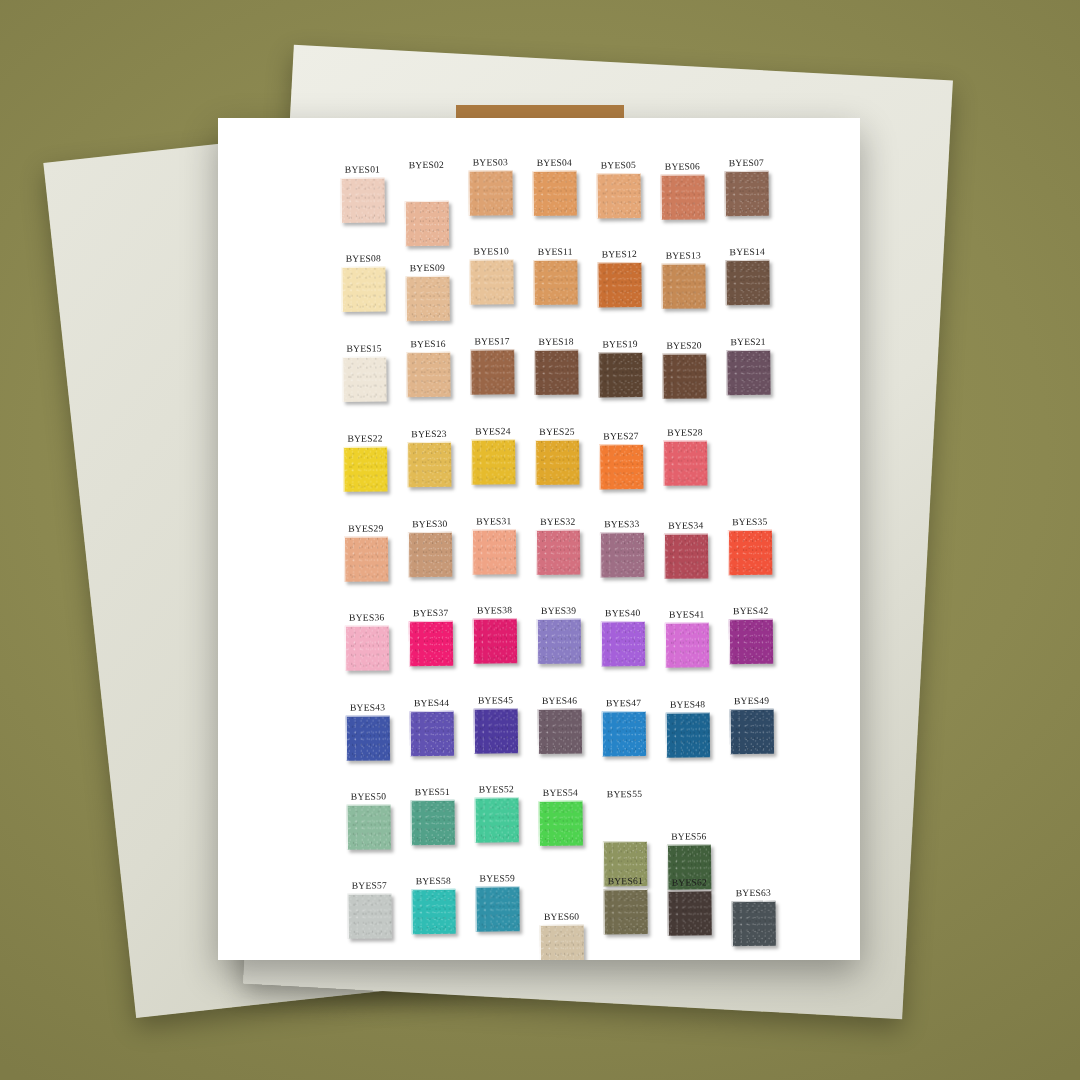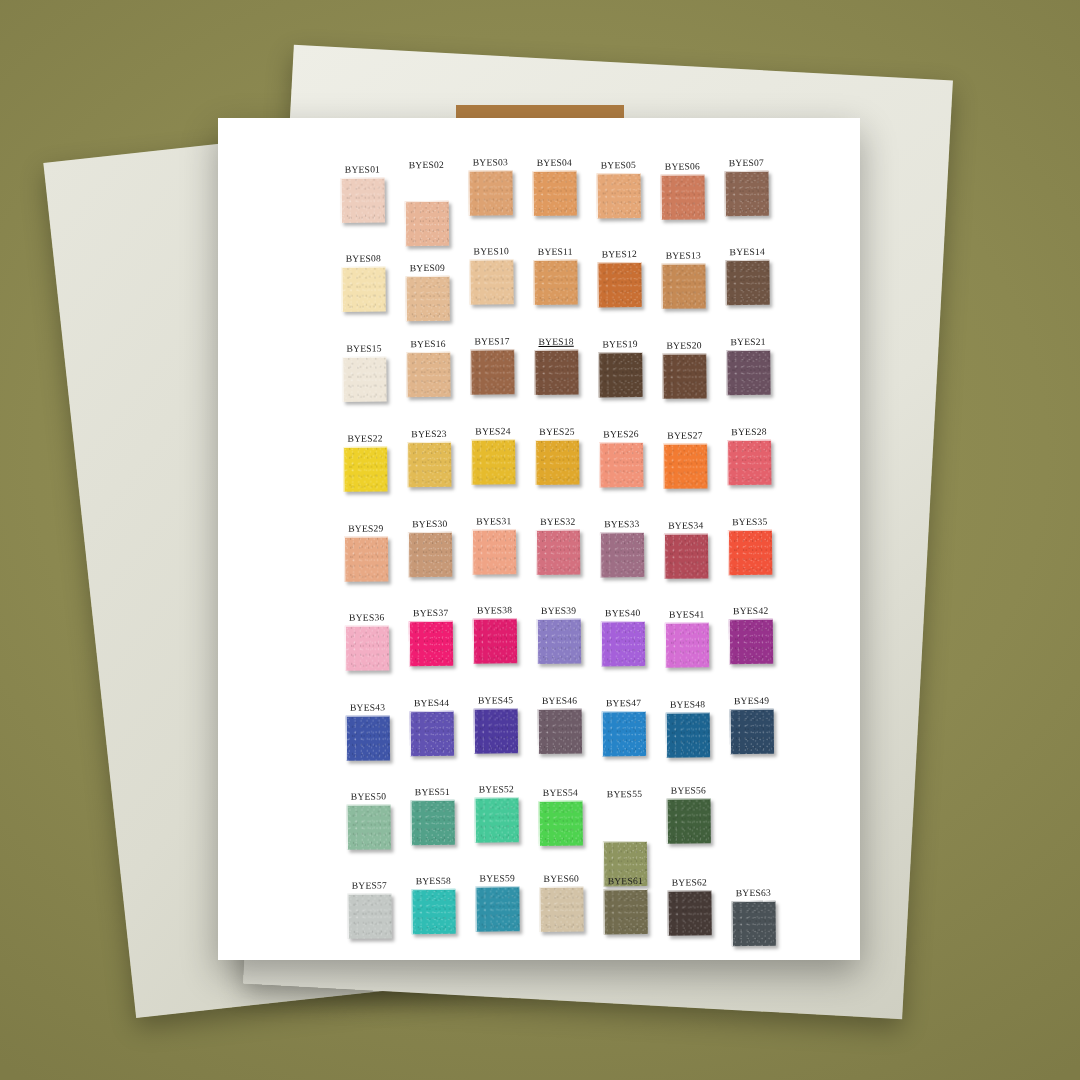--- a/index.html
+++ b/index.html
@@ -214,21 +214,21 @@
           <div class="chip-wrap">
             <div class="chip" style="background: rgb(224, 181, 140);"></div>
           </div>
         </div>
         <div class="cell" style="transform: translateY(-2px);">
           <div class="cell-label">BYES17</div>
           <div class="chip-wrap">
             <div class="chip" style="background: rgb(154, 102, 71);"></div>
           </div>
         </div>
-        <div class="cell" style="transform: translateY(-1px); text-decoration: underline;">
+        <div class="cell" style="transform: translateY(-1px);">
           <div class="cell-label">BYES18</div>
           <div class="chip-wrap">
             <div class="chip" style="background: rgb(121, 82, 61);"></div>
           </div>
         </div>
         <div class="cell" style="transform: translateY(2px);">
           <div class="cell-label">BYES19</div>
           <div class="chip-wrap">
             <div class="chip" style="background: rgb(92, 68, 50);"></div>
           </div>
@@ -262,26 +262,20 @@
         <div class="cell" style="transform: translateY(-2px);">
           <div class="cell-label">BYES24</div>
           <div class="chip-wrap">
             <div class="chip" style="background: rgb(230, 187, 45);"></div>
           </div>
         </div>
         <div class="cell" style="transform: translateY(-1px);">
           <div class="cell-label">BYES25</div>
           <div class="chip-wrap">
             <div class="chip" style="background: rgb(224, 168, 44);"></div>
-          </div>
-        </div>
-        <div class="cell" style="transform: translateY(2px);">
-          <div class="cell-label">BYES26</div>
-          <div class="chip-wrap">
-            <div class="chip" style="background: rgb(242, 148, 122);"></div>
           </div>
         </div>
         <div class="cell" style="transform: translateY(4px); align-items: center;">
           <div class="cell-label">BYES27</div>
           <div class="chip-wrap">
             <div class="chip" style="background: rgb(242, 123, 50);"></div>
           </div>
         </div>
         <div class="cell" style="transform: translateY(1px);">
           <div class="cell-label">BYES28</div>
@@ -446,21 +440,21 @@
           <div class="chip-wrap">
             <div class="chip" style="background: rgb(78, 211, 79);"></div>
           </div>
         </div>
         <div class="cell" style="transform: translateY(4px); gap: 39px;">
           <div class="cell-label">BYES55</div>
           <div class="chip-wrap">
             <div class="chip" style="background: rgb(142, 149, 96);"></div>
           </div>
         </div>
-        <div class="cell" style="transform: translateY(1px);">
+        <div class="cell" style="transform: translateY(1px); margin-top: 46px;">
           <div class="cell-label">BYES56</div>
           <div class="chip-wrap">
             <div class="chip" style="background: rgb(65, 96, 60);"></div>
           </div>
         </div>
       </div>
       <div class="row" style="top: 756px;">
         <div class="cell" style="transform: translateY(4px);">
           <div class="cell-label">BYES57</div>
           <div class="chip-wrap">
@@ -472,21 +466,21 @@
           <div class="chip-wrap">
             <div class="chip" style="background: rgb(48, 189, 180);"></div>
           </div>
         </div>
         <div class="cell" style="transform: translateY(-2px);">
           <div class="cell-label">BYES59</div>
           <div class="chip-wrap">
             <div class="chip" style="background: rgb(48, 145, 168);"></div>
           </div>
         </div>
-        <div class="cell" style="transform: translateY(-1px);">
+        <div class="cell" style="transform: translateY(-1px); margin-top: 38px;">
           <div class="cell-label">BYES60</div>
           <div class="chip-wrap">
             <div class="chip" style="background: rgb(211, 195, 167);"></div>
           </div>
         </div>
         <div class="cell" style="transform: translateY(2px);">
           <div class="cell-label">BYES61</div>
           <div class="chip-wrap">
             <div class="chip" style="background: rgb(114, 108, 79);"></div>
           </div>

